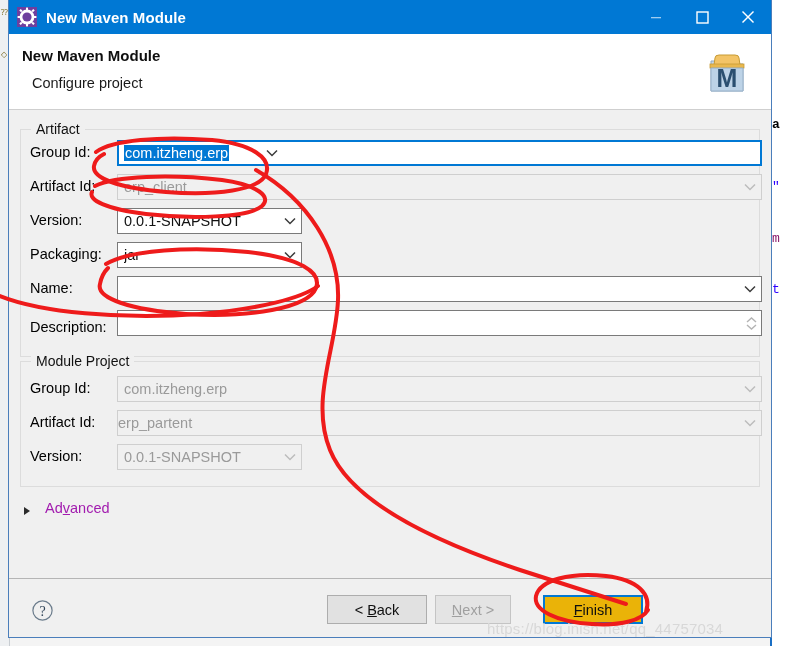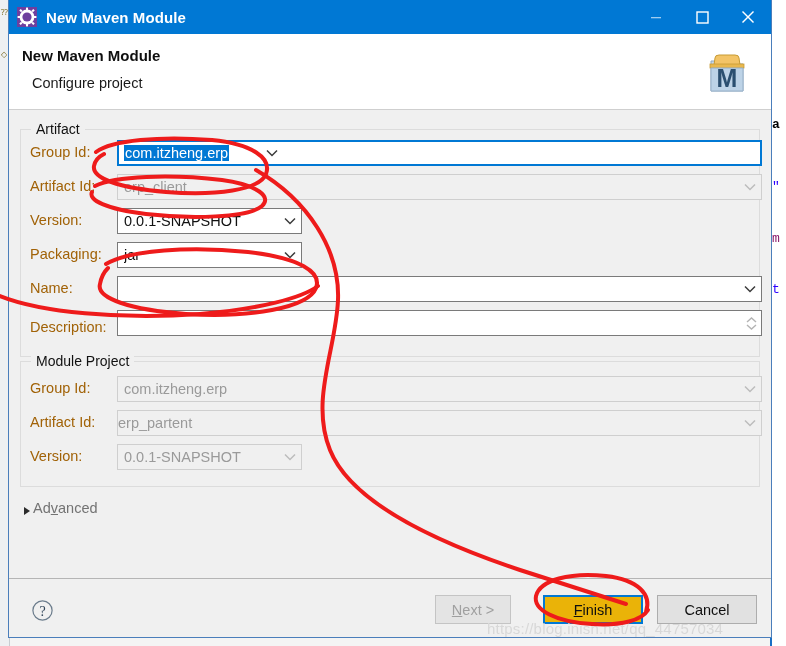--- a/index.html
+++ b/index.html
@@ -89,21 +89,21 @@
   }
   .groupbox {
     position: absolute; border: 1px solid #dcdcdc;
   }
   .groupbox > .gb-label {
     position: absolute; top: -9px; left: 10px;
     background: #f0f0f0; padding: 0 5px;
     font-size: 14px; color: #111;
   }
   .field-label {
-    position: absolute; font-size: 14.5px; color: #a16207;
+    position: absolute; font-size: 14.5px; color: #000000;
     white-space: nowrap;
   }
   .ctl {
     position: absolute; background: #ffffff;
     border: 1px solid #7a7a7a;
     font-size: 14.5px; color: #111;
     display: flex; align-items: center; gap: 32px;
   }
   .ctl.combo { padding-left: 6px; }
   .ctl.focused { border: 2px solid #0078d4; }
@@ -120,22 +120,22 @@
     display: flex; align-items: center; justify-content: center;
   }
   .chev svg { display: block; }
   .spin {
     width: 20px; height: 100%; flex: none; display: flex; flex-direction: column;
     align-items: center; justify-content: center; gap: 1px;
   }
 
   
   .advanced {
-    position: absolute; display: flex; align-items: center; gap: 2px;
-    font-size: 14.5px; color: #737373;
+    position: absolute; display: flex; align-items: center; gap: 14px;
+    font-size: 14.5px; color: #a21caf;
   }
   .adv-arrow { width: 8px; height: 10px; }
   .u { text-decoration: underline; }
 
   
   .dlg-footer {
     position: absolute; left: 0; top: 578px; width: 762px; height: 59px;
     background: #f0f0f0; border-top: 1px solid #b5b5b5;
   }
   .help-btn {
@@ -358,32 +358,32 @@
   </div>
 
   <div class="dlg-footer">
     <div class="help-btn">
       <svg viewBox="0 0 21 21" width="21" height="21">
         <circle cx="10.5" cy="10.5" r="9.6" fill="none" stroke="#6b7c8c" stroke-width="1.2"></circle>
         <text x="10.5" y="15.6" font-family="'Liberation Serif',serif" font-size="14" fill="#2e4256" text-anchor="middle">?</text>
       </svg>
     </div>
 
+    <div class="btn" style="left:318px; width:100px;">
+      <span><span>&lt; </span><span class="u">B</span><span>ack</span></span>
+    </div>
 
     <div class="btn disabled" style="left:426px; width:76px;">
       <span><span class="u">N</span><span>ext &gt;</span></span>
     </div>
 
     <div class="btn default-focus" style="left:534px; width:100px;">
       <span><span class="u">F</span><span>inish</span></span>
     </div>
 
-    <div class="btn" style="left:648px; width:100px;">
-      <span><span>C</span><span>ancel</span></span>
-    </div>
   </div>
 </div>
 
 <div class="watermark">https://blog.inish.net/qq_44757034</div>
 
 <svg id="ink" viewBox="0 0 786 646">
   <g fill="none" stroke="#ee1b1b" stroke-width="4" stroke-linecap="round" stroke-linejoin="round">
 
     <path d="
       M 96 152 C 112 140 160 136 212 140 C 252 144 272 158 266 174

